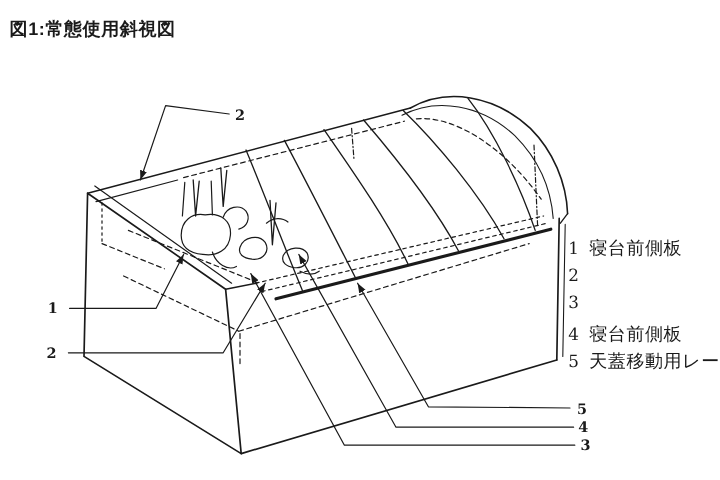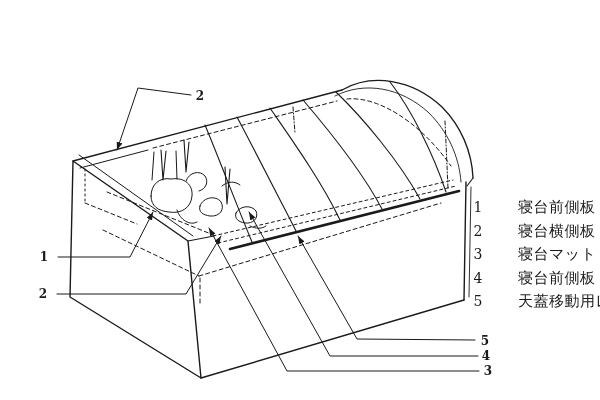--- a/index.html
+++ b/index.html
@@ -20,30 +20,31 @@
   }
   .legend{position:absolute;left:470px;top:198px;width:130px;}
   .legend-row{
     position:absolute;left:0;display:flex;align-items:baseline;white-space:nowrap;
   }
   .legend-num{
     display:inline-block;width:16px;text-align:center;
     font-family:"DejaVu Serif",serif;font-size:14px;
   }
   .legend-label{
-    margin-left:32px;font-family:Liberation Mono, monospace;
+    margin-left:5px;font-family:Liberation Mono, monospace;
     font-size:15px;letter-spacing:0.5px;
   }
   .r1{top:0px}.r2{top:24px}.r3{top:47px}.r4{top:71px}.r5{top:94px}
 </style>
 </head>
 <body>
 
 <div class="page">
 
+  <div class="figure-title">図1:常態使用斜視図</div>
 
   <svg class="art" width="600" height="400" viewBox="0 0 600 400" fill="none" stroke="#1a1a1a" stroke-width="1" stroke-linecap="round" stroke-linejoin="round">
     <defs>
       <marker id="ah" orient="auto" markerWidth="10" markerHeight="8" refX="8" refY="3">
         <path d="M0,0 L8,3 L0,6 Z" fill="#1a1a1a" stroke="none"></path>
       </marker>
     </defs>
 
     <g>
 
@@ -129,25 +130,23 @@
   <div class="callout" style="left:486px;top:356px">4</div>
   <div class="callout" style="left:488px;top:371px">3</div>
 
   <div class="legend">
     <div class="legend-row r1">
       <span class="legend-num">1</span>
       <span class="legend-label">寝台前側板</span>
     </div>
     <div class="legend-row r2">
       <span class="legend-num">2</span>
-      <span class="legend-label">寝台横側板</span>
     </div>
     <div class="legend-row r3">
       <span class="legend-num">3</span>
-      <span class="legend-label">寝台マット</span>
     </div>
     <div class="legend-row r4">
       <span class="legend-num">4</span>
       <span class="legend-label">寝台前側板</span>
     </div>
     <div class="legend-row r5">
       <span class="legend-num">5</span>
       <span class="legend-label">天蓋移動用レー</span>
     </div>
   </div>

